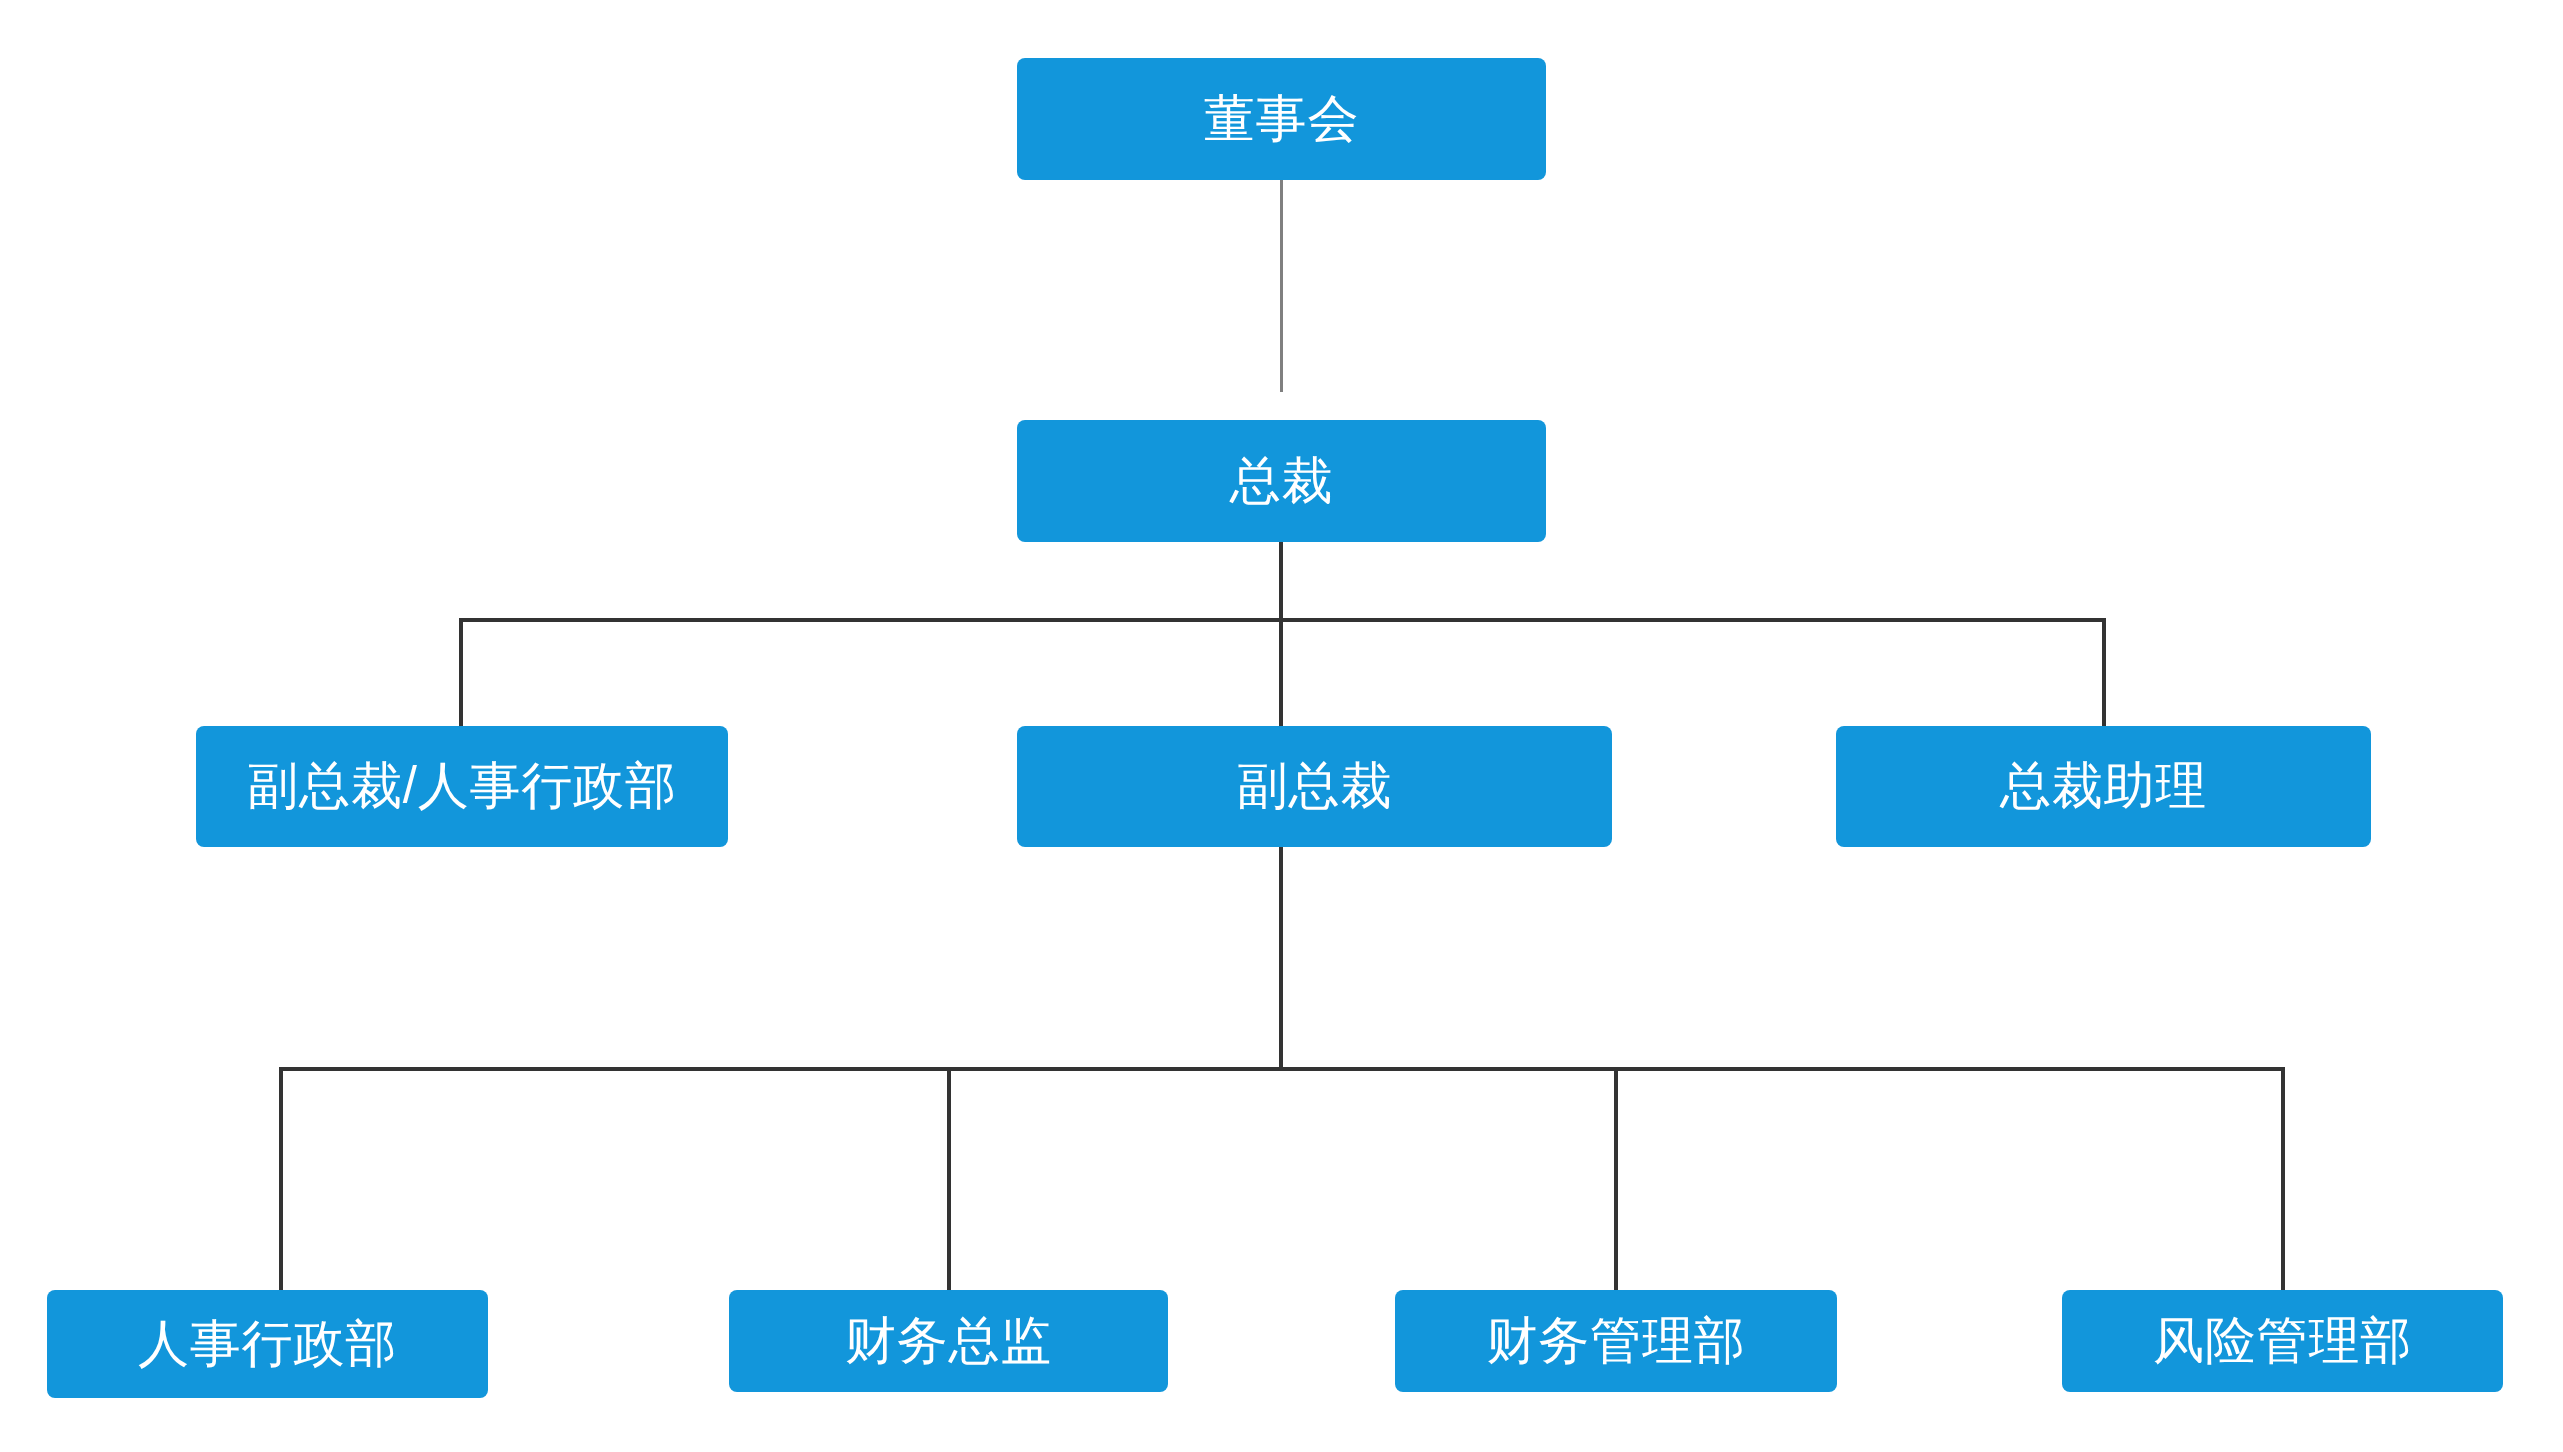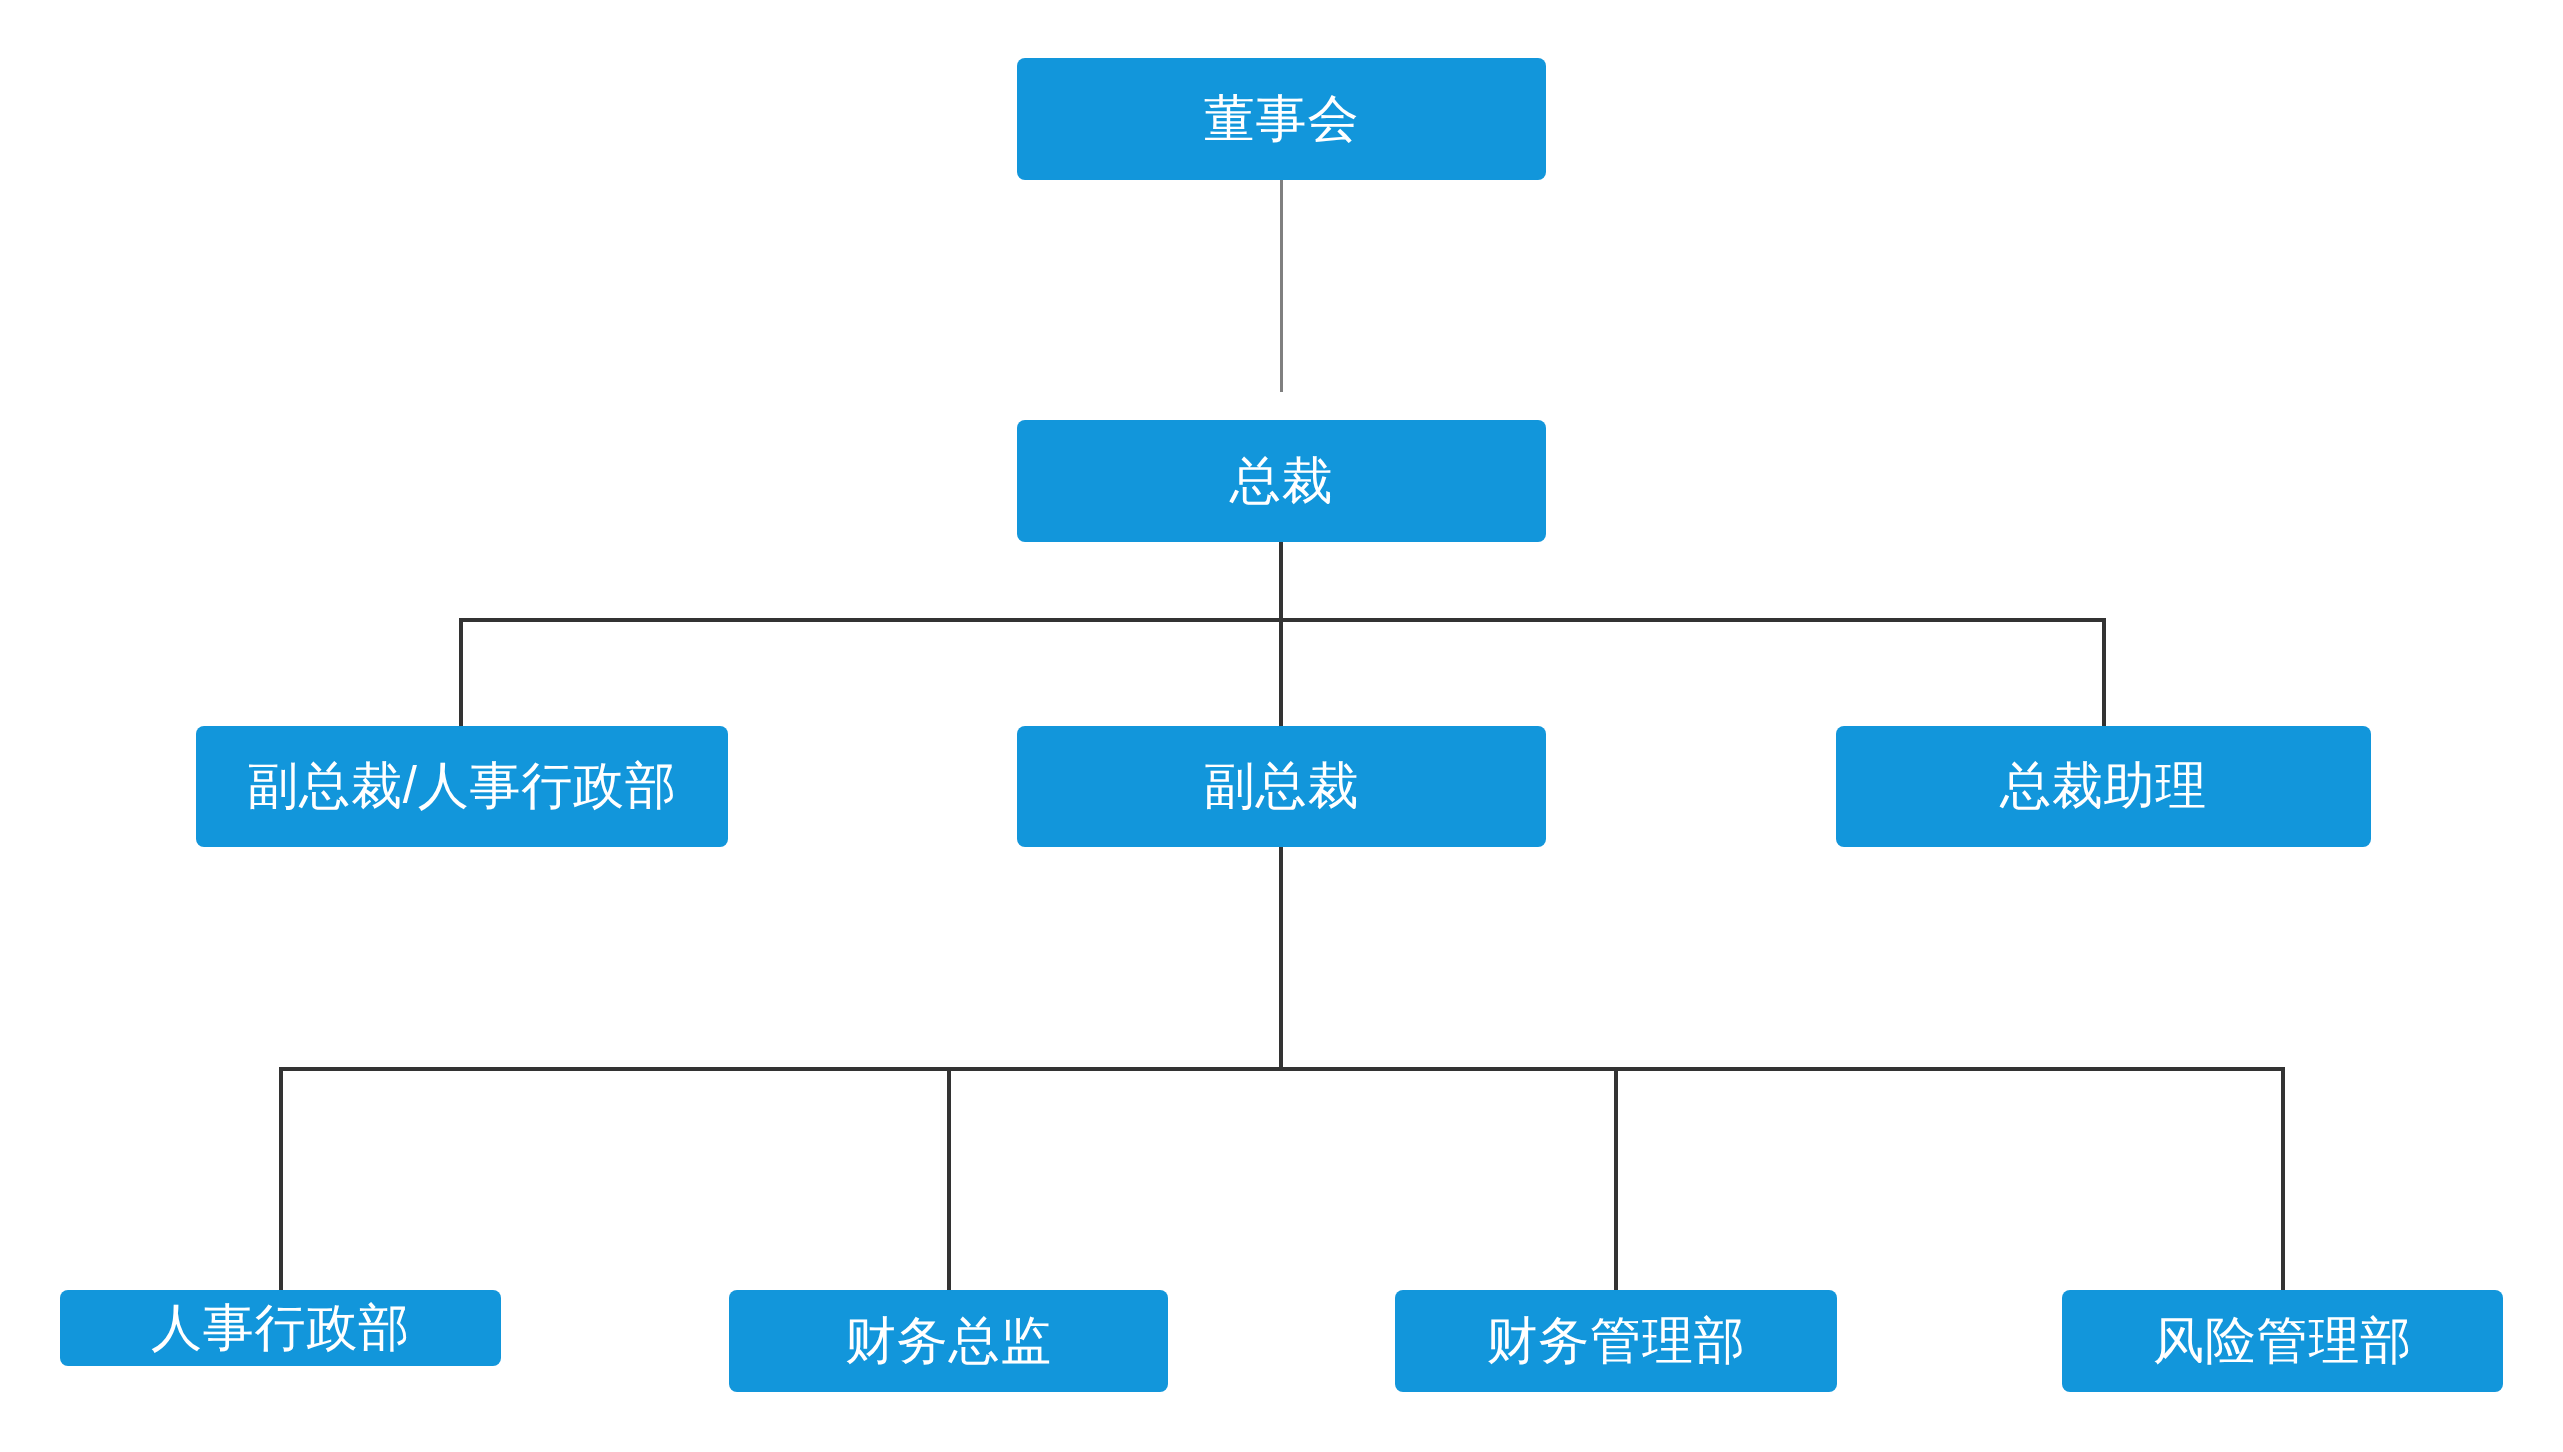--- a/index.html
+++ b/index.html
@@ -37,23 +37,23 @@
     position: absolute;
     background: var(--connector-dark);
     z-index: 1;
   }
   .line.gray { background: var(--connector-gray); }
 
   
   .n-board     { left: 1017px; top: 58px;   width: 529px; height: 122px; }
   .n-president { left: 1017px; top: 392px;  width: 529px; height: 122px; margin-top: 28px; }
   .n-vp-cfo    { left: 196px;  top: 726px;  width: 532px; height: 121px; }
-  .n-vp        { left: 1017px; top: 726px;  width: 529px; height: 121px; }
+  .n-vp        { left: 1017px; top: 726px;  width: 595px; height: 121px; }
   .n-assistant { left: 1836px; top: 726px;  width: 535px; height: 121px; text-align: right; }
-  .n-hr        { left: 60px;   top: 1290px; width: 441px; height: 76px; }
+  .n-hr        { left: 47px;   top: 1290px; width: 441px; height: 108px; }
   .n-finance   { left: 729px;  top: 1290px; width: 439px; height: 102px; }
   .n-asset     { left: 1395px; top: 1290px; width: 442px; height: 102px; }
   .n-risk      { left: 2062px; top: 1290px; width: 441px; height: 102px; text-align: right; }
 
   
   .l-root        { left: 1280px; top: 180px;  width: 3.2px;    height: 212px; }
   .l-a-stem      { left: 1279px; top: 514px;  width: 4px;    height: 212px; }
   .l-a-h         { left: 459px;  top: 618px;  width: 1647px; height: 4px;   }
   .l-a-drop-l    { left: 459px;  top: 618px;  width: 4px;    height: 108px; }
   .l-a-drop-r    { left: 2102px; top: 618px;  width: 4px;    height: 108px; }

